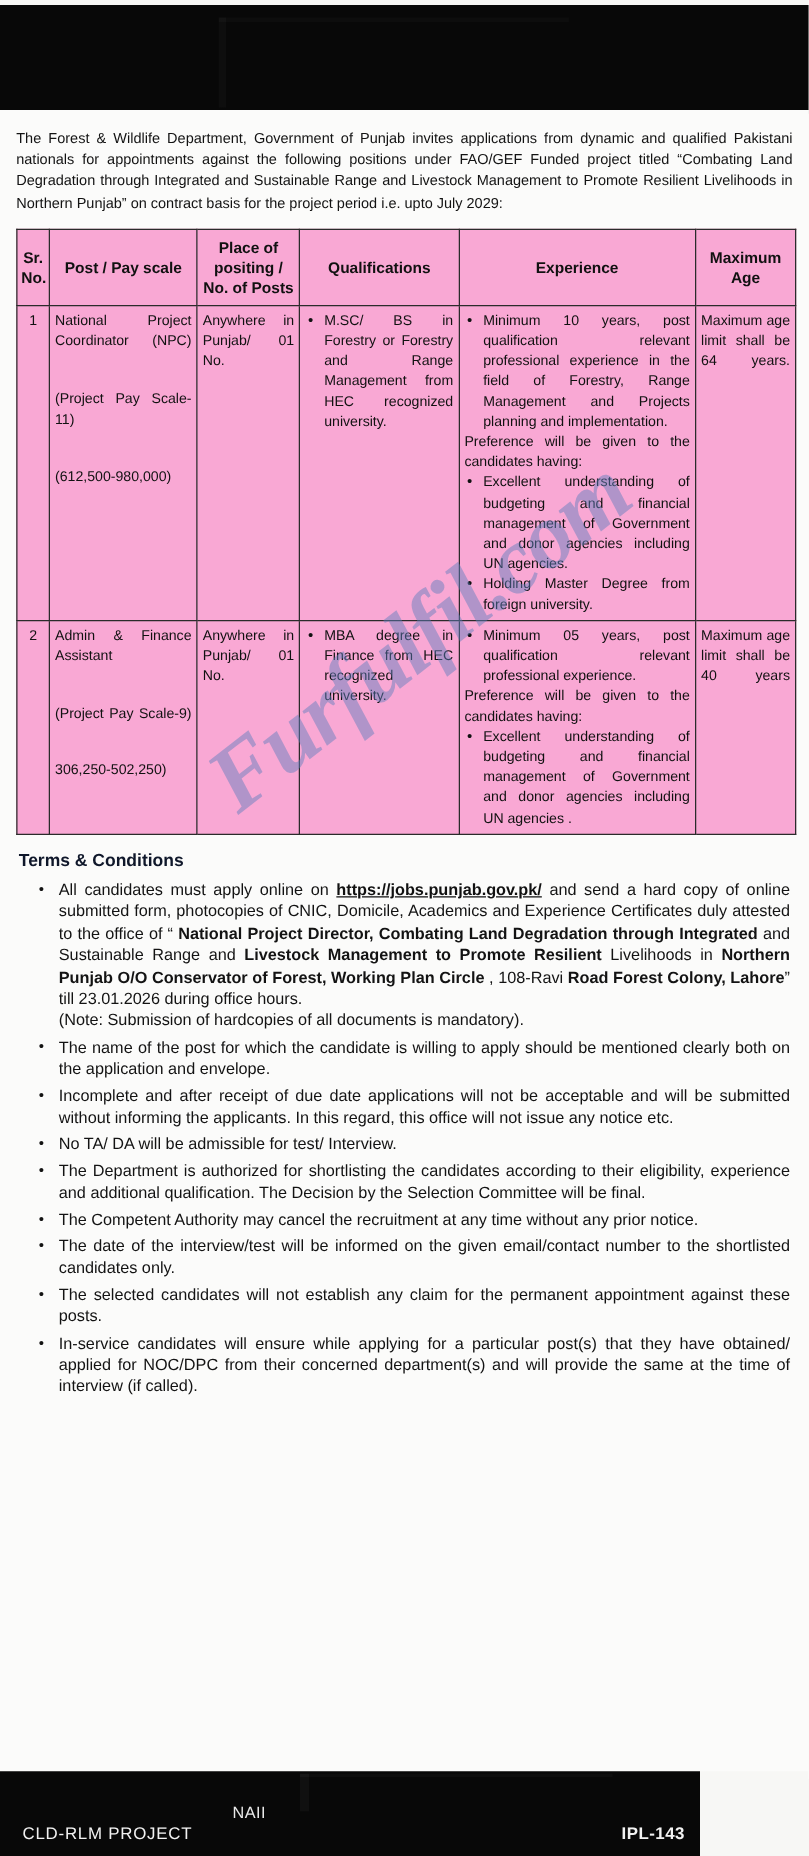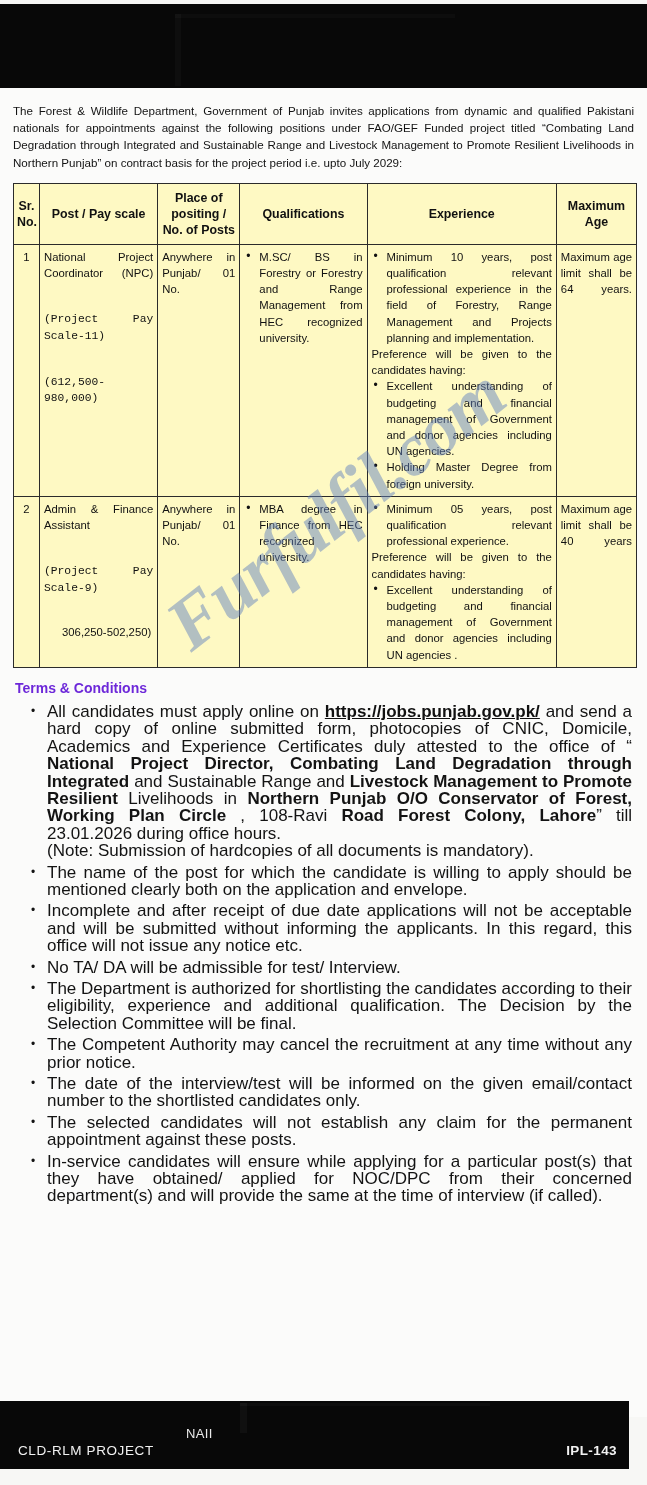--- a/index.html
+++ b/index.html
@@ -33,22 +33,22 @@
     position: absolute;
     left: 175px; top: 10px;
     width: 280px; height: 72px;
     background:
       linear-gradient(90deg, rgba(255,255,255,0.035) 0 6px, transparent 6px 13px),
       linear-gradient(180deg, rgba(255,255,255,0.030) 0 4px, transparent 4px 11px);
     opacity: .75;
   }
   .band-bottom {
     position: absolute;
-    left: 0; bottom: 16px;
-    width: 629px; height: 68px;
+    left: 0; bottom: 0;
+    width: 560px; height: 68px;
     background: #080808;
   }
   .band-bottom-noise {
     position: absolute;
     left: 240px; top: 2px;
     width: 250px; height: 30px;
     background:
       linear-gradient(90deg, rgba(255,255,255,0.05) 0 7px, transparent 7px 15px),
       linear-gradient(180deg, rgba(255,255,255,0.04) 0 3px, transparent 3px 9px);
     opacity: .7;
@@ -98,21 +98,21 @@
     color: #131313;
     margin: 4px 2px 12px 2px;
   }
 
   
   table.jobs {
     width: 624px;
     border-collapse: collapse;
     table-layout: fixed;
     margin: 0 0 0 2px;
-    background: #fef9c3;
+    background: #f9a8d4;
   }
   table.jobs th, table.jobs td {
     border: 1px solid #2b2b2b;
     vertical-align: top;
     padding: 4px 4px 4px 4px;
     font-size: 11.3px;
     line-height: 16.2px;
   }
   table.jobs thead th {
     text-align: center;
@@ -125,22 +125,22 @@
   col.c-sr   { width: 26px; }
   col.c-post { width: 118px; }
   col.c-place{ width: 82px; }
   col.c-qual { width: 127px; }
   col.c-exp  { width: 189px; }
   col.c-age  { width: 80px; }
 
   td.sr { text-align: center; font-size: 11.5px; padding-top: 5px; }
 
   .jcell p { margin: 0 0 0 0; text-align: justify; }
-  .jcell p.gap { margin-top: 14px; font-family: Liberation Mono, monospace; }
-  .jcell p.gap-sm { margin-top: 12px; margin-left: 18px; }
+  .jcell p.gap { margin-top: 14px; }
+  .jcell p.gap-sm { margin-top: 12px; }
 
   ul.b {
     margin: 0; padding: 0 0 0 13px;
     list-style: none;
   }
   ul.b > li {
     position: relative;
     text-align: justify;
     margin: 0 0 0 0;
     padding-left: 2px;
@@ -155,29 +155,29 @@
 
   
   .just-all { text-align: justify; }
   .just-all::after { content: ""; display: inline-block; width: 100%; }
 
   
   h2.terms-title {
     font-size: 14px;
     font-weight: bold;
     margin: 12px 0 7px 4px;
-    color: #6d28d9;
+    color: #0f172a;
   }
   ul.terms {
     margin: 0; padding: 0 4px 0 36px;
     list-style: none;
   }
   ul.terms > li {
     position: relative;
-    font-size: 17px;
+    font-size: 13px;
     line-height: 17.4px;
     text-align: justify;
     margin-bottom: 4px;
     color: #131313;
   }
   ul.terms > li::before {
     content: "\2022";
     position: absolute;
     left: -16px; top: 0;
     font-size: 12px;

